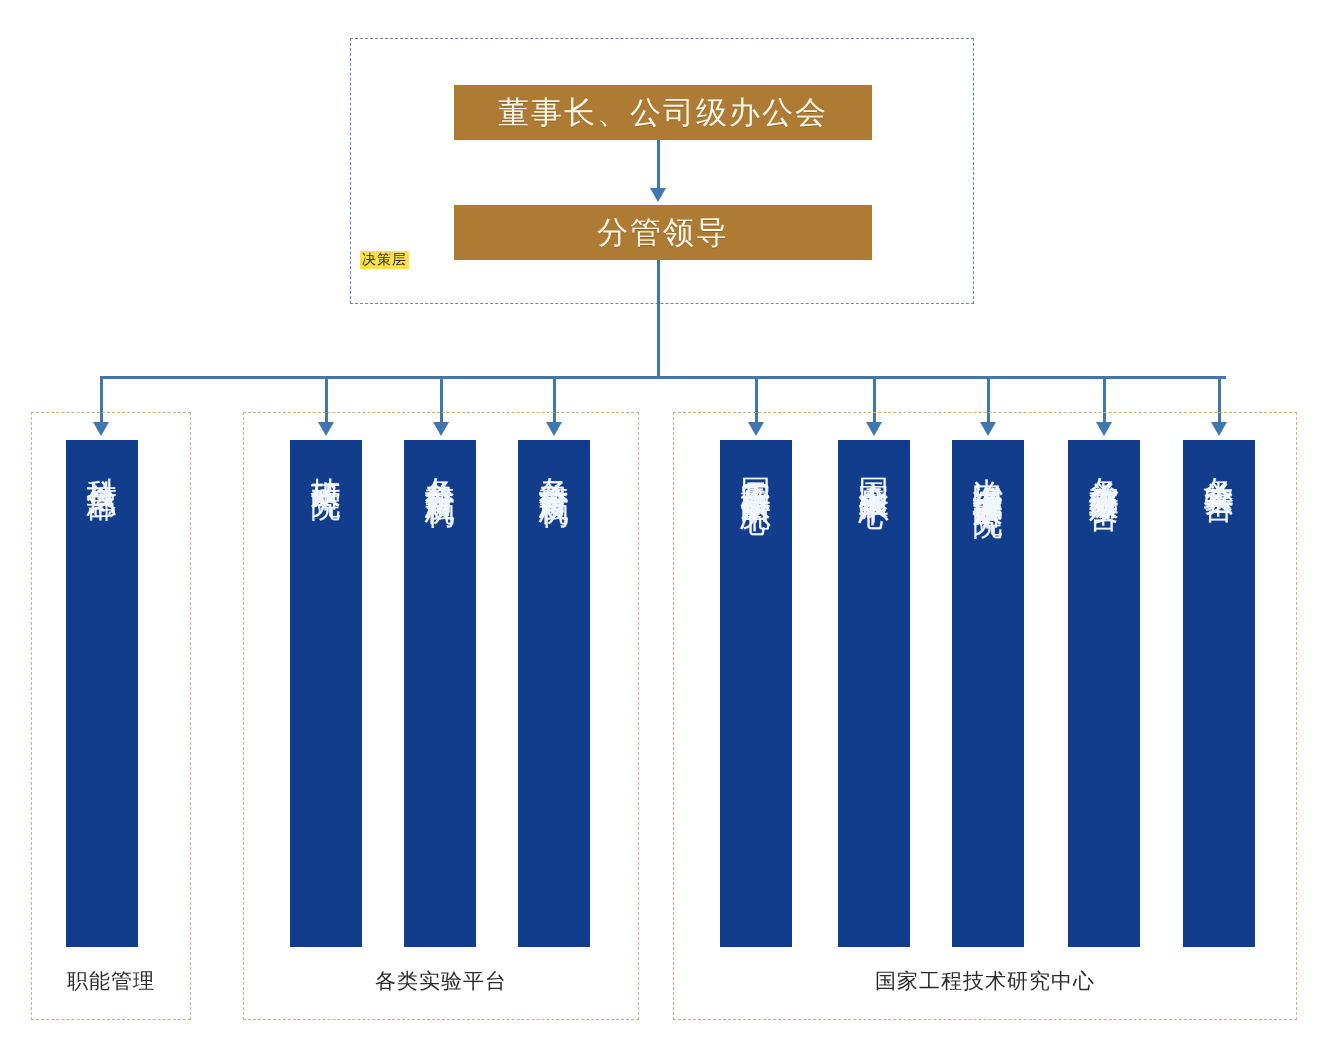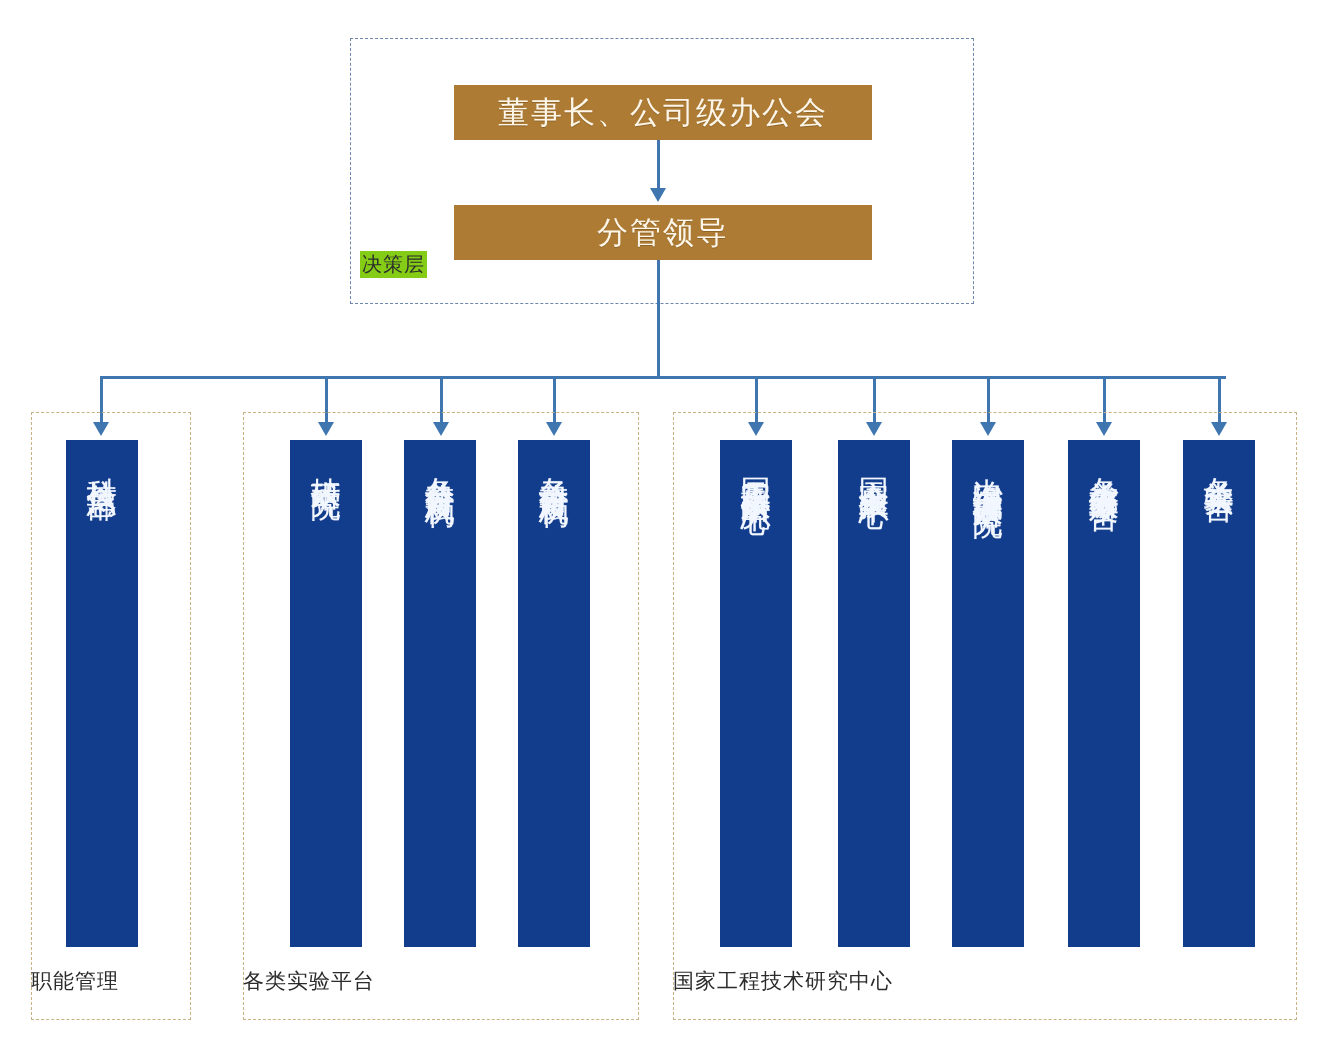--- a/index.html
+++ b/index.html
@@ -88,29 +88,29 @@
     border-top: 14px solid #3f76b0;
   }
 
   
   .caption {
     position: absolute;
     color: #2b2b2b;
     font-size: 21px;
     letter-spacing: 1px;
     white-space: nowrap;
-    text-align: left;
+    text-align: center;
   }
   .side-label {
     position: absolute;
     color: #2b2b2b;
-    font-size: 20px;
+    font-size: 14px;
     letter-spacing: 1px;
     white-space: nowrap;
-    background: #84cc16;
+    background: #fde047;
     padding: 0 2px;
   }
 </style>
 </head>
 <body>
 
 <div id="canvas">
 
   <div class="dashed-box dashed-decision" style="left:350px; top:38px; width:624px; height:266px;"></div>
 

